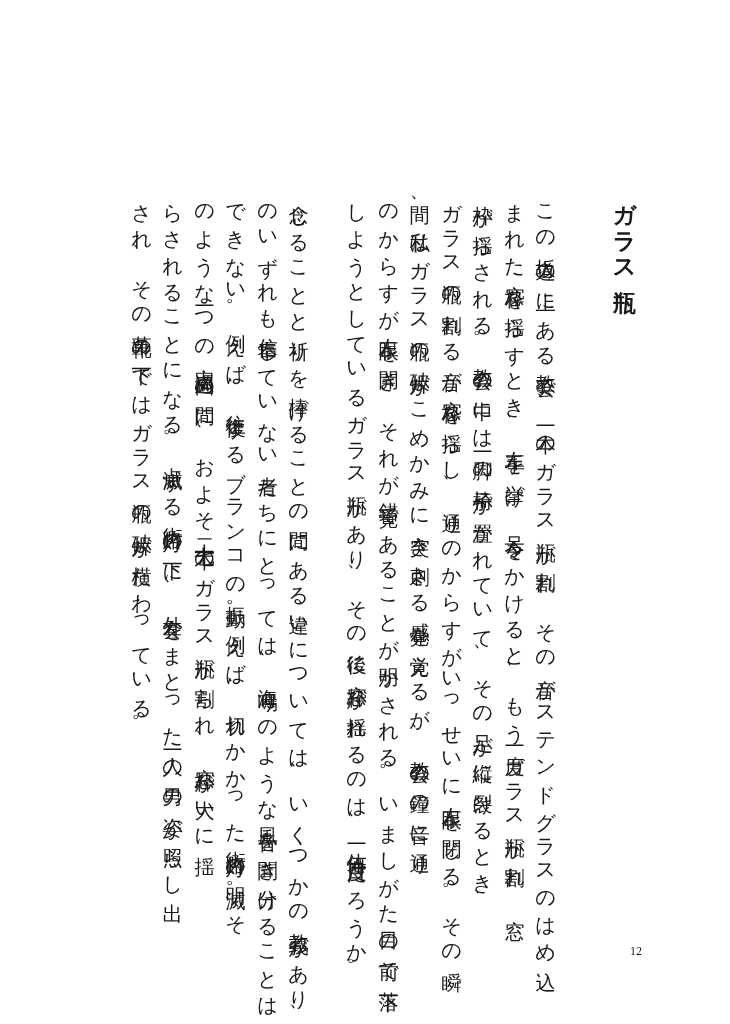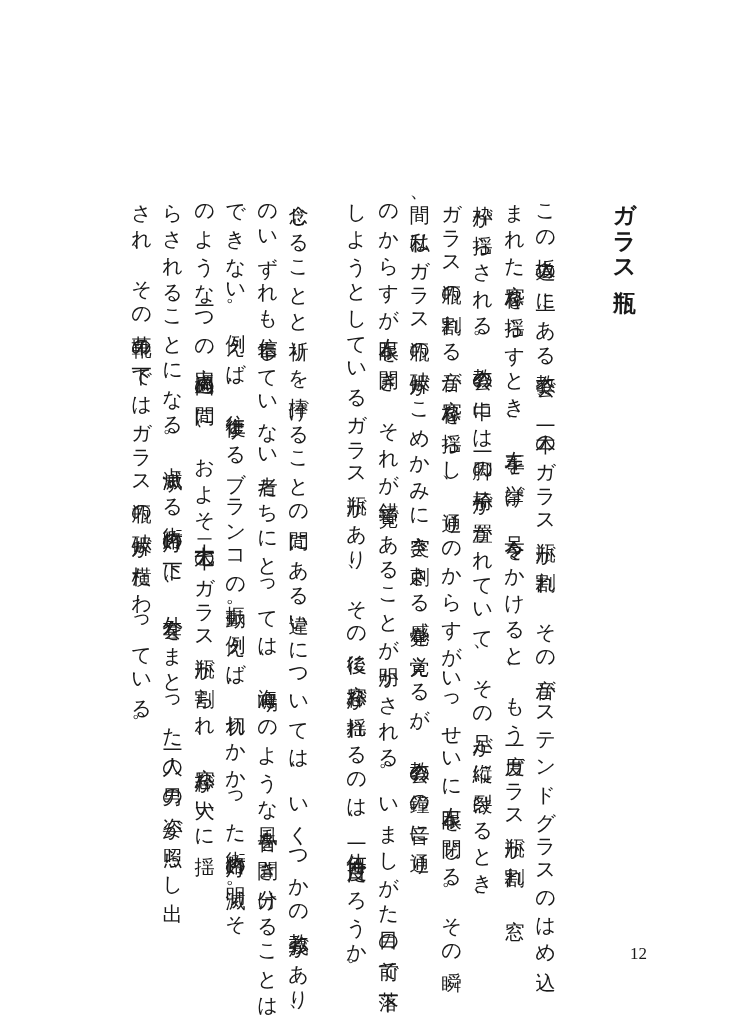--- a/index.html
+++ b/index.html
@@ -39,21 +39,21 @@
       font-size: 20.2px;
       line-height: 1;
       letter-spacing: 3.33px;
       white-space: nowrap;
       font-family: "DejaVu Serif", "Liberation Serif", serif;
     }
     .page-number {
       position: absolute;
       left: 630px;
       top: 944px;
-      font-size: 17px;
+      font-size: 12px;
       font-family: "Liberation Serif", "DejaVu Serif", serif;
     }
   </style>
 </head>
 <body>
 
 <div class="page">
   <h1 class="title" style="margin:0;">ガラス瓶</h1>
 
   <div class="col" style="left:536px;">この坂道の上にある教会で、一本のガラス瓶が割れ、その音がステンドグラスのはめ込</div>

